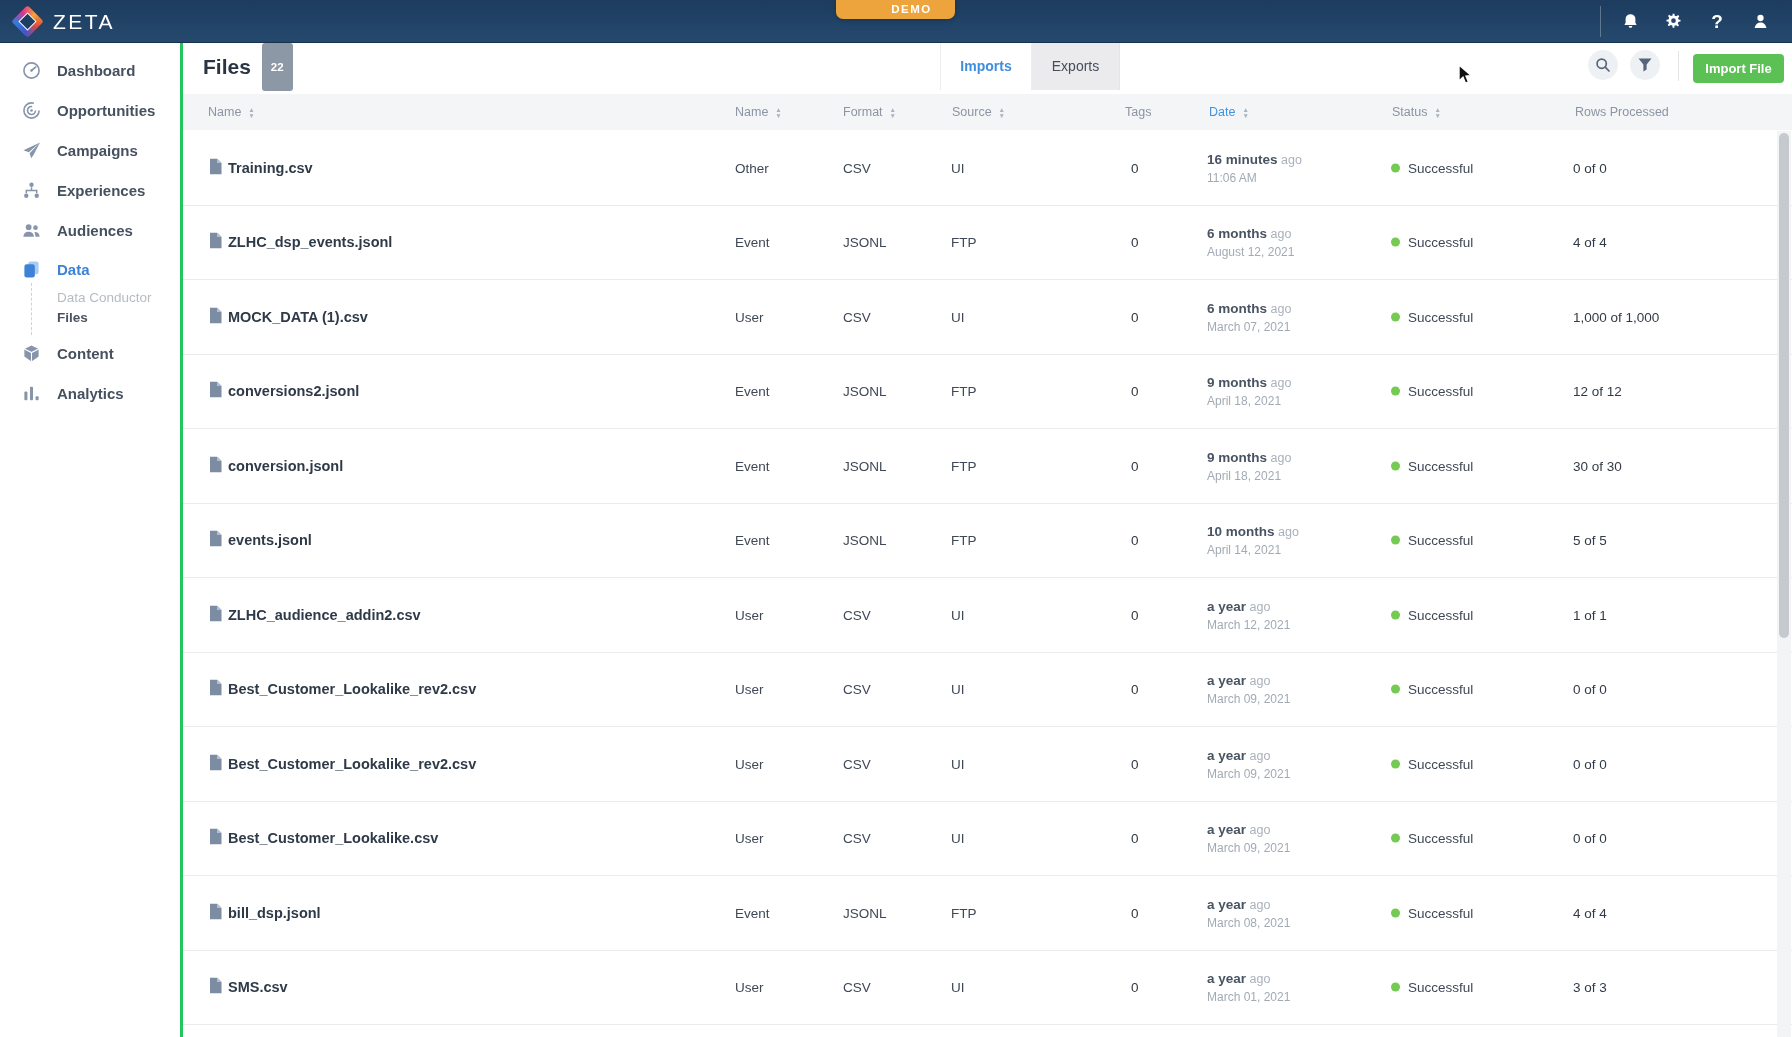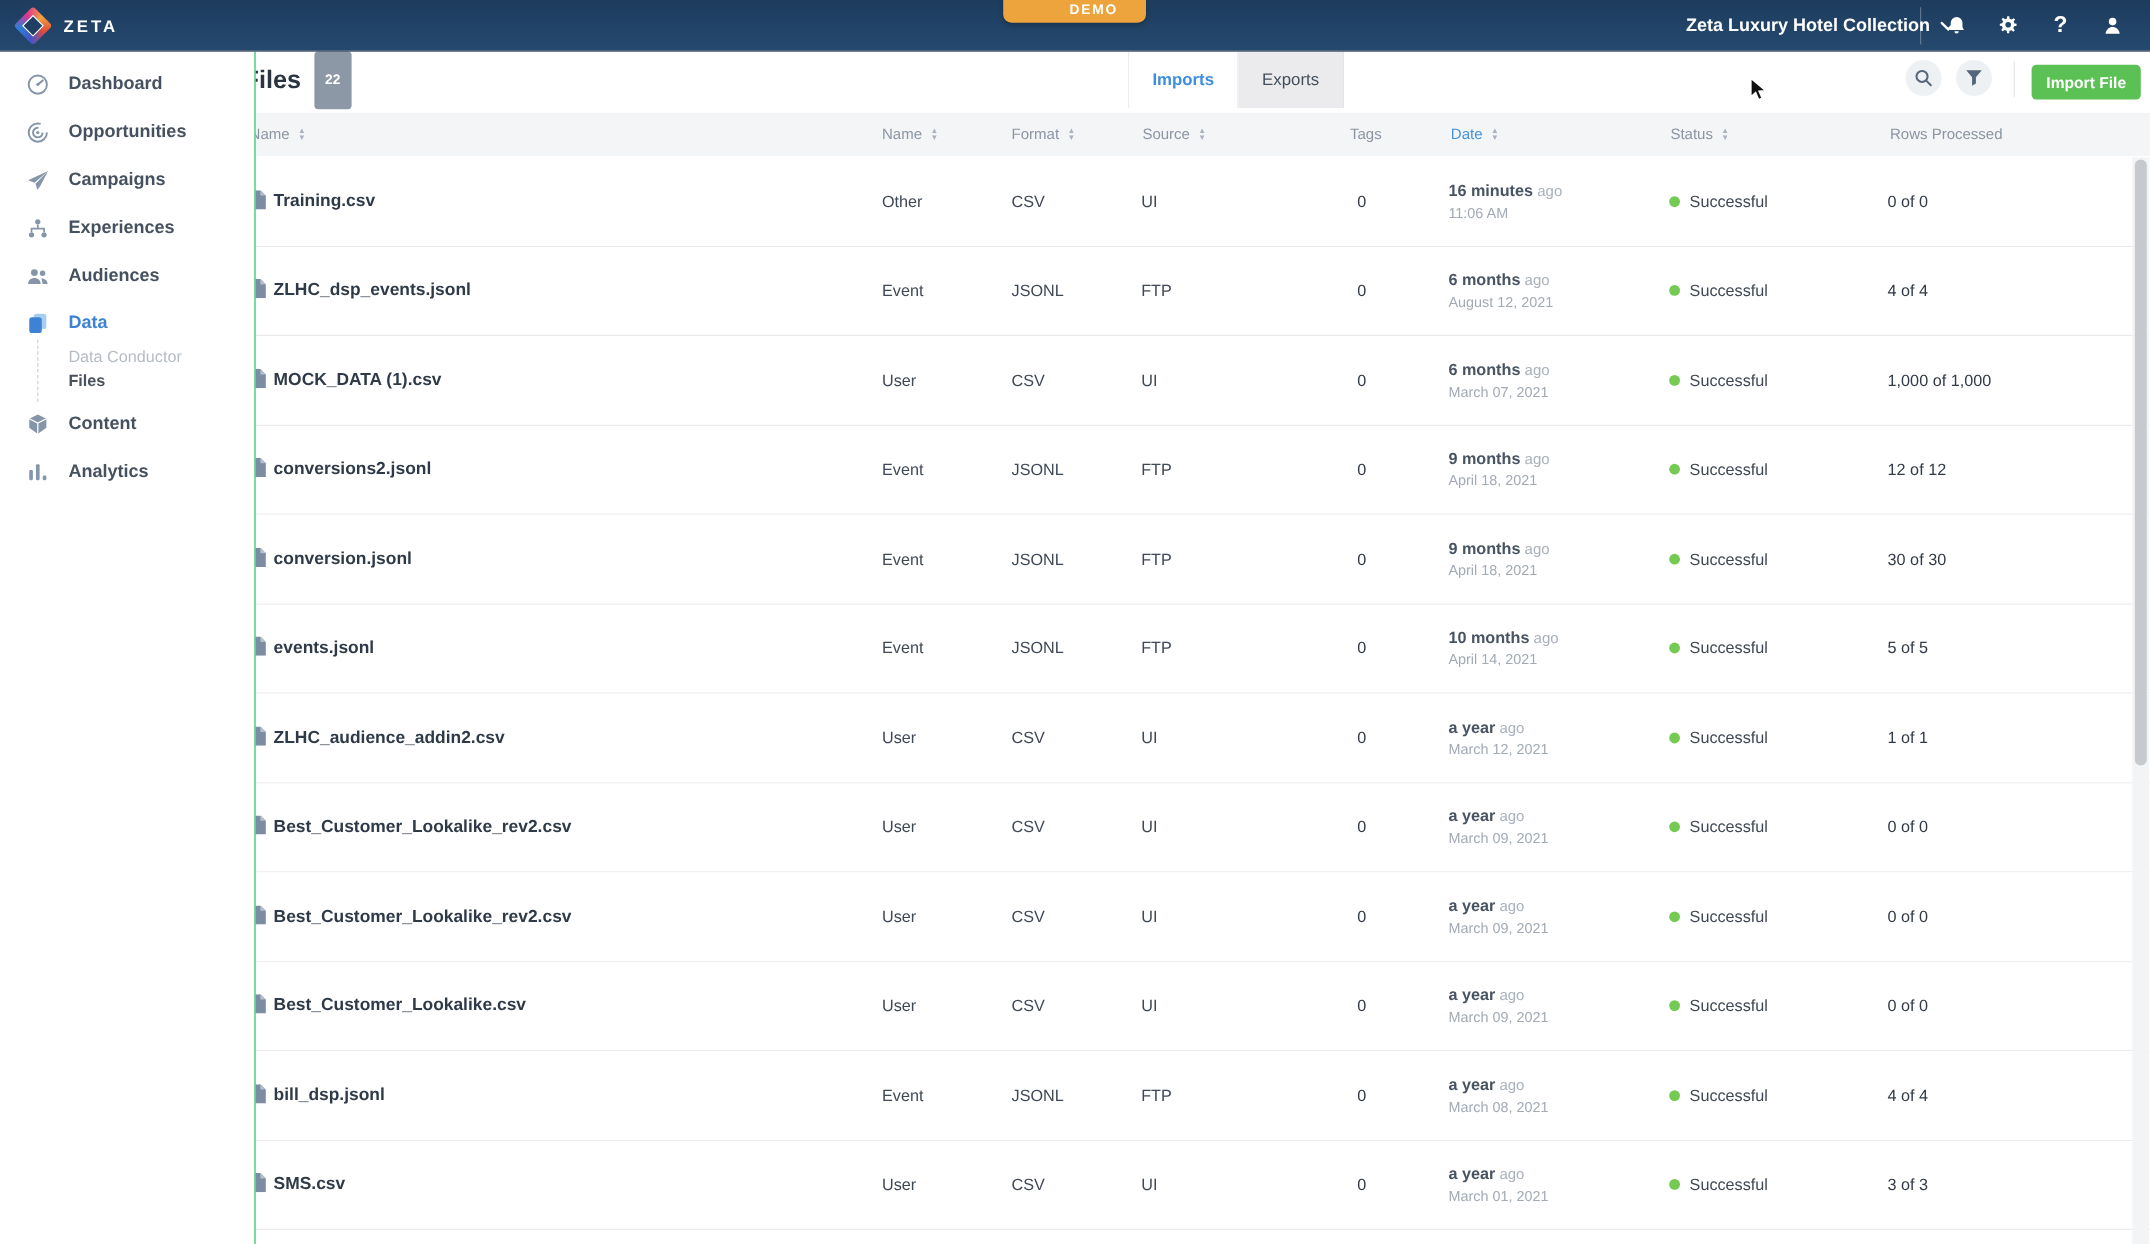--- a/index.html
+++ b/index.html
@@ -8,36 +8,36 @@
 
   
   .topbar { position:absolute; left:0; top:0; width:1792px; height:43px;
     background:linear-gradient(180deg,#1d3c5e 0%, #25496e 100%);
     border-bottom:1px solid #16314d; z-index:30; }
   .brand { position:absolute; left:16px; top:0; height:43px; display:flex; align-items:center; cursor:pointer; }
   .logo-diamond { position:relative; width:23px; height:23px; transform:rotate(45deg);
     background:conic-gradient(from 0deg,#f2a53a,#e24a3b,#4553c9,#2e7cd6,#e0338c,#f2a53a);
     border-radius:3px; }
   .ld-inner { position:absolute; inset:5px; background:#1e3f63; border:1.5px solid #ffffff; }
-  .brand-text { color:#fff; font-size:14px; font-weight:bold; letter-spacing:2.5px; margin-left:14px; }
+  .brand-text { color:#fff; font-size:21px; font-weight:normal; letter-spacing:2.5px; margin-left:14px; }
   .demo-badge { position:absolute; left:836px; top:0; width:119px; height:19px;
     background:#eea43c; border-radius:0 0 7px 7px; color:#fff; font-size:11.5px;
     font-weight:bold; letter-spacing:1.5px; text-align:center; line-height:19px;
     box-shadow:0 1px 4px rgba(0,0,0,.25);padding-left:32px; }
   .account { position:absolute; left:1405px; top:0; height:43px; display:flex;
     align-items:center; gap:9px; color:#fff; font-size:15px; font-weight:bold; cursor:pointer; }
   .tb-divider { position:absolute; left:1600px; top:6px; width:1px; height:31px; background:rgba(255,255,255,.28); }
   .tb-icon { position:absolute; top:0; height:43px; width:30px; display:flex;
     align-items:center; justify-content:center; cursor:pointer; color:#fff; }
   .tb-bell { left:1615px; } .tb-gear { left:1658px; } .tb-help { left:1702px; } .tb-user { left:1745px; }
   .tb-help span { font-size:19px; font-weight:bold; color:#fff; }
 
   
-  .sidebar { position:absolute; left:0; top:43px; width:213px; height:994px;
-    background:#fff; border-right:1px solid #22c55e; z-index:20; }
+  .sidebar { position:absolute; left:0; top:43px; width:183px; height:994px;
+    background:#fff; border-right:3px solid #22c55e; z-index:20; }
   .nav-item { position:absolute; left:0; width:183px; height:24px; cursor:pointer; }
   .nav-item .nicon { position:absolute; left:21px; top:50%; transform:translateY(-50%);
     width:20px; height:20px; display:flex; align-items:center; justify-content:center; }
   .nav-item .nlabel { position:absolute; left:57px; top:50%; transform:translateY(-50%);
     font-size:15px; font-weight:bold; color:#46515f; white-space:nowrap; }
   .nav-item.active .nlabel { color:#3e82d6; }
   .nav-sub { position:absolute; left:0; width:183px; height:20px; cursor:pointer; }
   .nav-sub .nlabel { position:absolute; left:57px; top:50%; transform:translateY(-50%);
     font-size:13.5px; color:#b6bcc4; white-space:nowrap; }
   .nav-sub.current .nlabel { color:#49525d; font-weight:bold; }
@@ -106,26 +106,20 @@
 <body>
 
 <header class="topbar">
   <div class="brand">
     <span class="logo-diamond">
         <span class="ld-inner"></span>
       </span>
     <span class="brand-text">ZETA</span>
   </div>
   <div class="demo-badge">DEMO</div>
-  <div class="account">
-    <span>Zeta Luxury Hotel Collection</span>
-    <svg width="13" height="8" viewBox="0 0 13 8">
-        <path d="M1 1l5.5 5.5L12 1" stroke="#fff" stroke-width="2" fill="none" stroke-linecap="round"></path>
-      </svg>
-  </div>
   <div class="tb-divider"></div>
   <div class="tb-icon tb-bell">
     <svg width="21" height="22" viewBox="0 0 24 24">
         <path d="M12 3a5.6 5.6 0 0 0-5.6 5.6v4.2L5 15.4h14l-1.4-2.6V8.6A5.6 5.6 0 0 0 12 3z" fill="#fff"></path>
         <path d="M9.9 16.6a2.1 2.1 0 0 0 4.2 0z" fill="#fff"></path>
       </svg>
   </div>
   <div class="tb-icon tb-gear">
     <svg width="21" height="21" viewBox="0 0 24 24">
         <path d="M11 3h2l.4 2.3 1.9.8 1.9-1.4 1.4 1.4-1.4 1.9.8 1.9L20 10v2l-2.3.4-.8 1.9 1.4 1.9-1.4 1.4-1.9-1.4-1.9.8L13 19h-2l-.4-2.3-1.9-.8-1.9 1.4-1.4-1.4 1.4-1.9-.8-1.9L4 12v-2l2.3-.4.8-1.9L5.7 5.8l1.4-1.4L9 5.8l1.9-.8z" fill="#fff"></path>

